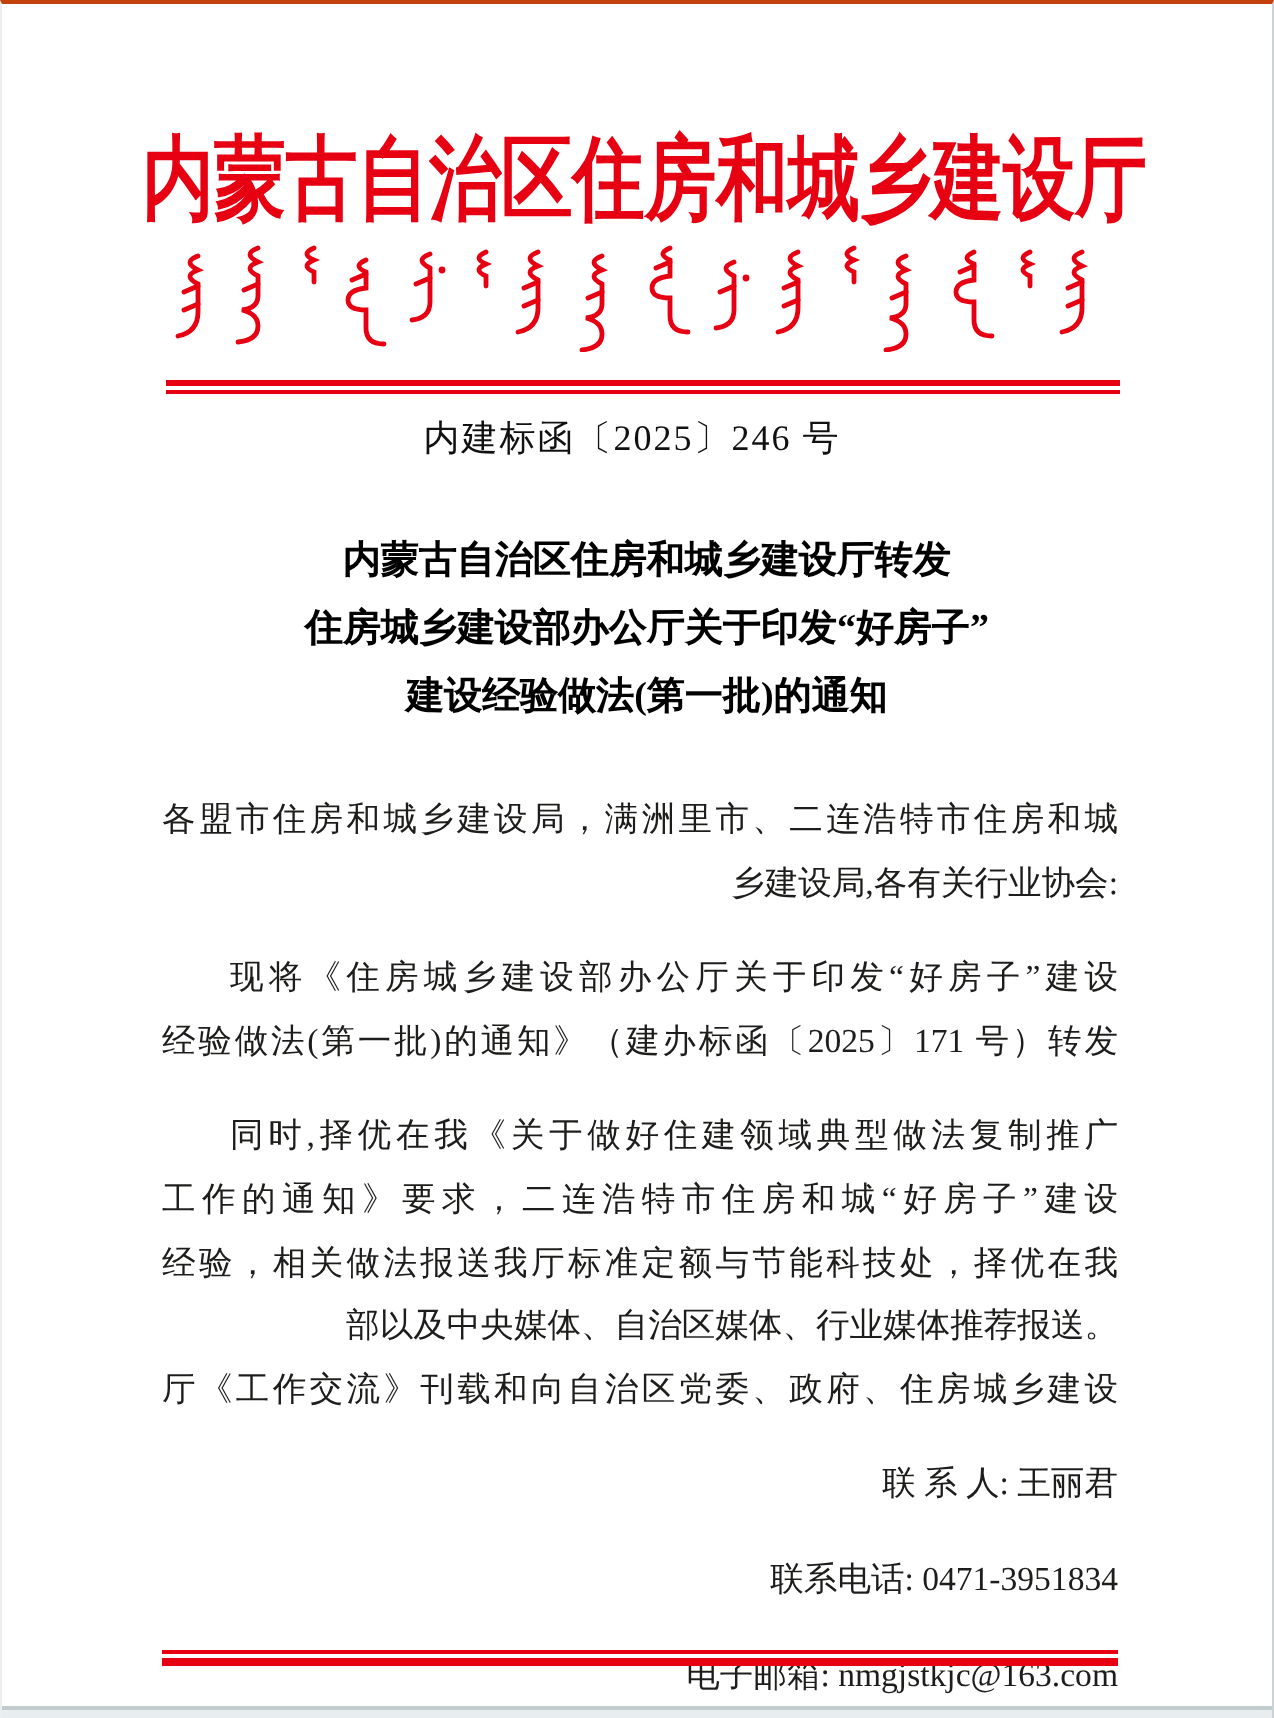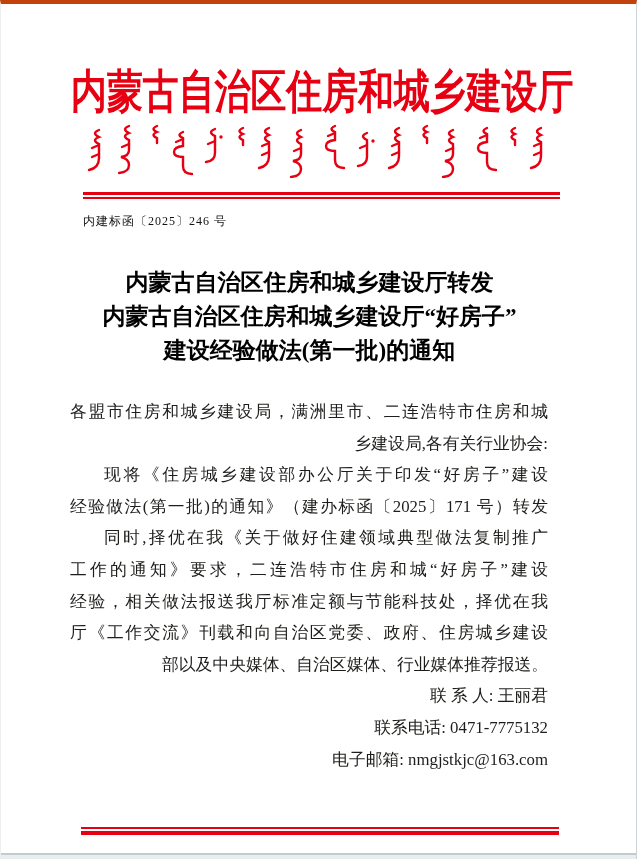--- a/index.html
+++ b/index.html
@@ -5,21 +5,21 @@
   html, body { margin: 0; padding: 0; background: #f2f4f5; }
   * { box-sizing: border-box; }
   .viewport {
     position: relative;
     width: 637px;
     height: 859px;
     background: #ffffff;
     font-family: "Liberation Serif", "DejaVu Serif", serif;
     color: #1d1d1b;
     overflow: hidden;
-    border-top: 4px solid #c2410c;
+    border-top: 2px solid #c2410c;
     border-left: 1px solid #eceef1;
     border-right: 1px solid #ccd3d8;
   }
   .page-bottom-edge {
     position: absolute;
     left: 0; right: 0; bottom: 0;
     height: 6px;
     background: #e8edef;
     border-top: 2px solid #c2cbcd;
   }
@@ -48,57 +48,57 @@
     top: 188px; left: 82px;
     width: 477px; height: 7px;
     border-top: 3px solid #e60012;
     border-bottom: 2px solid #e60012;
   }
   
   .doc-number {
     position: absolute;
     top: 204px; left: 82px;
     width: 466px;
-    text-align: left;
-    font-size: 12px;
+    text-align: center;
+    font-size: 18px;
     line-height: 26px;
     letter-spacing: 1px;
     color: #111;
   }
   
   .doc-title {
     position: absolute;
-    top: 262px; left: 30px;
+    top: 262px; left: 44px;
     width: 557px;
     text-align: center;
-    font-size: 23px;
+    font-size: 19px;
     line-height: 34px;
     font-weight: 700;
     color: #000;
   }
   
   .body-text {
     position: absolute;
-    top: 392px; left: 69px;
+    top: 392px; left: 80px;
     width: 478px;
     font-size: 16.8px;
     line-height: 31.6px;
     color: #1d1d1b;
   }
   .body-text .ln {
     height: 31.6px;
     overflow: hidden;
     white-space: normal;
     text-align: right;
   }
   .body-text .ln.fill {
     text-align: justify;
     text-align-last: justify;
   }
-  .body-text .ln.ind { padding-left: 34px; }
+  .body-text .ln.ind { padding-left: 34px; margin-top: 16px; }
   
   .rule-bottom {
     position: absolute;
     top: 823px; left: 80px;
     width: 478px; height: 8px;
     border-top: 2px solid #e60012;
     border-bottom: 4px solid #e60012;
   }
   .mongolian svg { display: block; width: 100%; height: 100%; }
 </style>
@@ -152,35 +152,35 @@
       <use href="#mgA" x="442" y="2"></use>
     </svg>
   </div>
 
   <div class="rule-top"></div>
 
   <div class="doc-number">内建标函〔2025〕246 号</div>
 
   <div class="doc-title">
     <div>内蒙古自治区住房和城乡建设厅转发</div>
-    <div>内蒙古自治区住房和城乡建设厅“好房子”</div>
+    <div>住房城乡建设部办公厅关于印发“好房子”</div>
     <div>建设经验做法(第一批)的通知</div>
   </div>
 
   <div class="body-text">
     <div class="ln fill">各盟市住房和城乡建设局，满洲里市、二连浩特市住房和城</div>
     <div class="ln">乡建设局,各有关行业协会:</div>
     <div class="ln ind fill">现将《住房城乡建设部办公厅关于印发“好房子”建设</div>
     <div class="ln fill">经验做法(第一批)的通知》（建办标函〔2025〕171 号）转发</div>
     <div class="ln ind fill">同时,择优在我《关于做好住建领域典型做法复制推广</div>
     <div class="ln fill">工作的通知》要求，二连浩特市住房和城“好房子”建设</div>
     <div class="ln fill">经验，相关做法报送我厅标准定额与节能科技处，择优在我</div>
+    <div class="ln">部以及中央媒体、自治区媒体、行业媒体推荐报送。</div>
     <div class="ln fill">厅《工作交流》刊载和向自治区党委、政府、住房城乡建设</div>
-    <div class="ln">部以及中央媒体、自治区媒体、行业媒体推荐报送。</div>
     <div class="ln ind">联 系 人: 王丽君</div>
-    <div class="ln ind">联系电话: 0471-7775132</div>
+    <div class="ln ind">联系电话: 0471-3951834</div>
     <div class="ln ind">电子邮箱: nmgjstkjc@163.com</div>
   </div>
 
   <div class="rule-bottom"></div>
 
   <div class="page-bottom-edge"></div>
 </div>
 
 </body></html>

